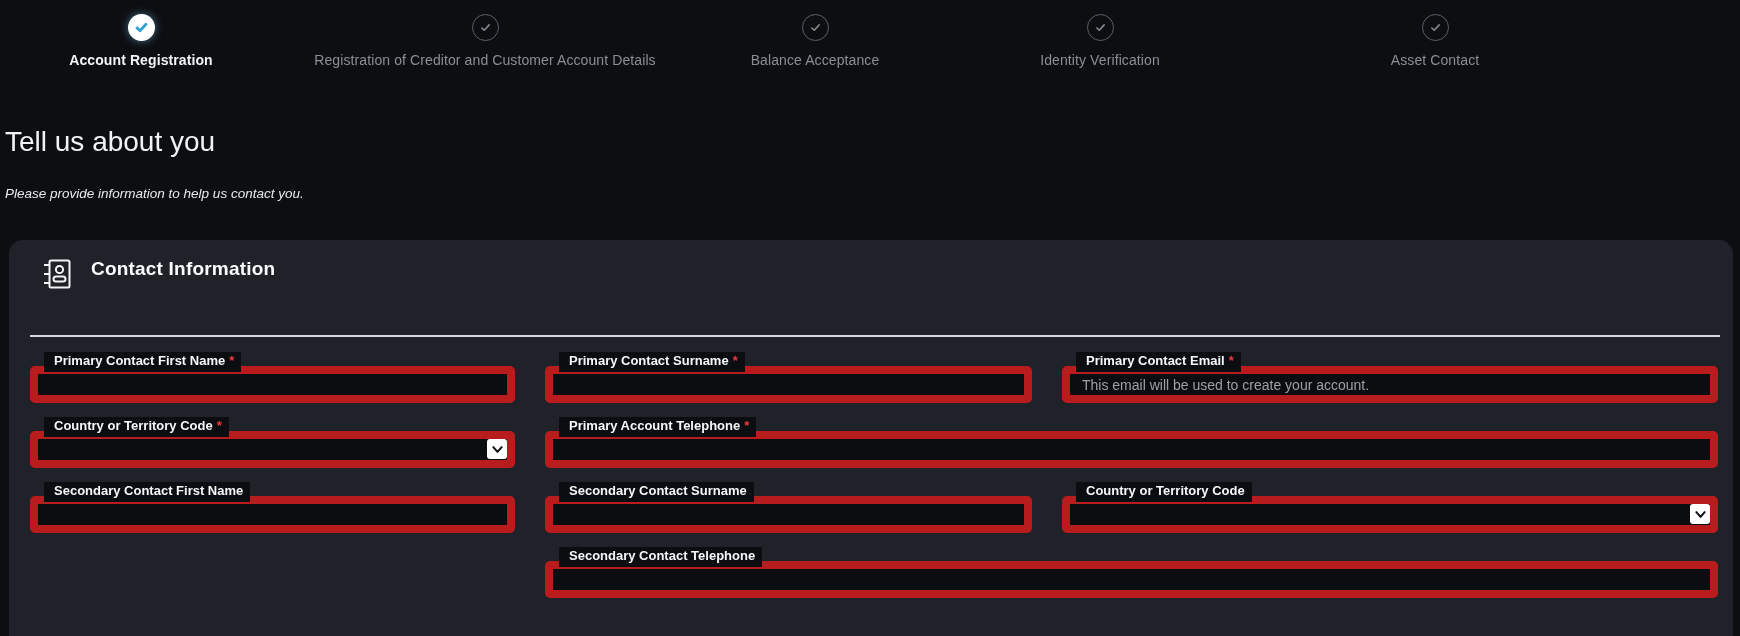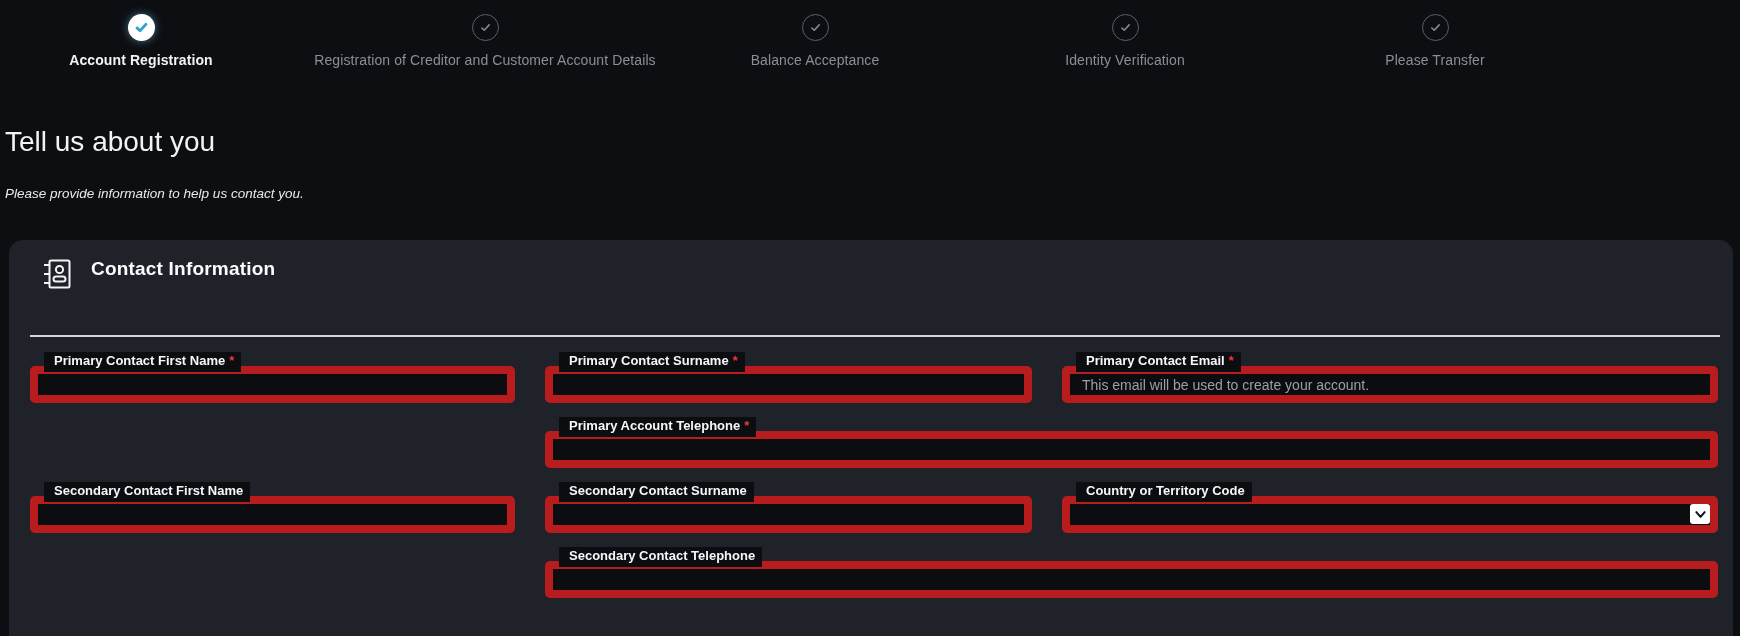--- a/index.html
+++ b/index.html
@@ -95,36 +95,36 @@
 
   <div class="step inactive" style="left:615px">
     <div class="step-icon">
       <svg width="13" height="13" viewBox="0 0 16 16">
           <path d="M3.5 8.6 L6.5 11.4 L12.5 4.8" fill="none" stroke="#85888d" stroke-width="2" stroke-linecap="round" stroke-linejoin="round"></path>
         </svg>
     </div>
     <div class="step-label">Balance Acceptance</div>
   </div>
 
-  <div class="step inactive" style="left:925px">
+  <div class="step inactive" style="left:900px">
     <div class="step-icon">
       <svg width="13" height="13" viewBox="0 0 16 16">
           <path d="M3.5 8.6 L6.5 11.4 L12.5 4.8" fill="none" stroke="#85888d" stroke-width="2" stroke-linecap="round" stroke-linejoin="round"></path>
         </svg>
     </div>
     <div class="step-label">Identity Verification</div>
   </div>
 
   <div class="step inactive" style="left:1235px">
     <div class="step-icon">
       <svg width="13" height="13" viewBox="0 0 16 16">
           <path d="M3.5 8.6 L6.5 11.4 L12.5 4.8" fill="none" stroke="#85888d" stroke-width="2" stroke-linecap="round" stroke-linejoin="round"></path>
         </svg>
     </div>
-    <div class="step-label">Please Transfer</div>
+    <div class="step-label">Asset Contact</div>
   </div>
 </div>
 
 <h1 class="page-title">Tell us about you</h1>
 <div class="page-subtitle">Please provide information to help us contact you.</div>
 
 <div class="card">
 
   <div class="card-header">
     <svg class="hdr-icon" viewBox="0 0 30 32">
@@ -150,20 +150,30 @@
     <div class="field">
       <label class="chip"><span>Primary Contact Surname</span><span class="req">*</span></label>
       <input class="control" type="text" value="" style="">
     </div>
 
     <div class="field">
       <label class="chip"><span>Primary Contact Email</span><span class="req">*</span></label>
       <input class="control" type="text" placeholder="This email will be used to create your account." style="">
     </div>
 
+    <div class="field">
+      <label class="chip"><span>Country or Territory Code</span><span class="req">*</span></label>
+      <div class="control selectbox">
+        <span class="chev">
+          <svg width="13" height="13" viewBox="0 0 14 14">
+              <path d="M2.5 4.5 L7 9.5 L11.5 4.5" fill="none" stroke="#111217" stroke-width="2.2" stroke-linecap="round" stroke-linejoin="round"></path>
+            </svg>
+        </span>
+      </div>
+    </div>
 
     <div class="field span2">
       <label class="chip"><span>Primary Account Telephone</span><span class="req">*</span></label>
       <input class="control" type="text" value="" style="">
     </div>
 
     <div class="field">
       <label class="chip"><span>Secondary Contact First Name</span></label>
       <input class="control" type="text" value="" style="">
     </div>

